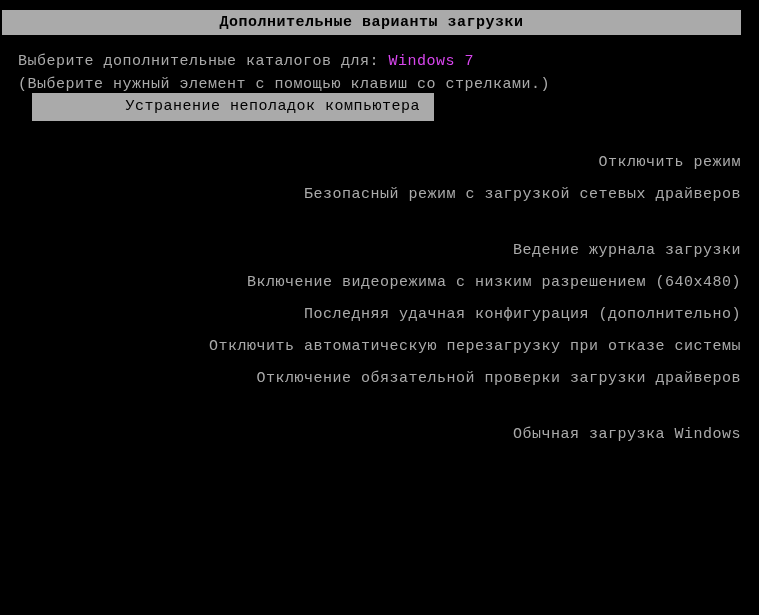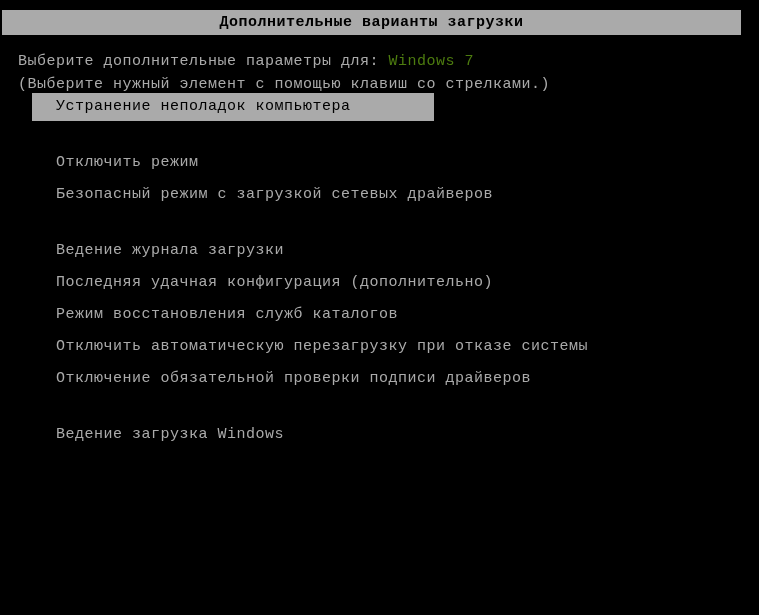--- a/index.html
+++ b/index.html
@@ -27,31 +27,32 @@
       margin-left: 2px;
       margin-right: 18px;
     }
     .content {
       padding: 18px 18px 0 18px;
     }
     .prompt-line {
       margin-bottom: 6px;
     }
     .os-name {
-      color: #4d7c0f;
+      color: #d946ef;
     }
     .hint-line {
     }
     .menu {
       margin-left: 14px;
     }
     .menu-item {
       padding: 2px 0 2px 24px;
       margin-bottom: 4px;
       line-height: 1.6;
+      text-align: right;
     }
     .menu-item.selected {
       background: #aaa;
       color: #000;
       padding-left: 24px;
       padding-right: 14px;
       display: inline-block;
       min-width: 402px;
     }
     .group-gap {
@@ -60,37 +61,37 @@
   </style>
 </head>
 <body>
 
 <div class="header-bar">
   <span>Дополнительные варианты загрузки</span>
 </div>
 
 <div class="content">
   <div class="prompt-line">
-    <span>Выберите дополнительные параметры для: </span><span class="os-name">Windows 7</span>
+    <span>Выберите дополнительные каталогов для: </span><span class="os-name">Windows 7</span>
   </div>
   <div class="hint-line">(Выберите нужный элемент с помощью клавиш со стрелками.)</div>
 
   <div class="menu">
     <div class="menu-item selected">Устранение неполадок компьютера</div>
 
     <div class="group-gap"></div>
 
     <div class="menu-item">Отключить режим</div>
     <div class="menu-item">Безопасный режим с загрузкой сетевых драйверов</div>
 
     <div class="group-gap"></div>
 
     <div class="menu-item">Ведение журнала загрузки</div>
+    <div class="menu-item">Включение видеорежима с низким разрешением (640x480)</div>
     <div class="menu-item">Последняя удачная конфигурация (дополнительно)</div>
-    <div class="menu-item">Режим восстановления служб каталогов</div>
     <div class="menu-item">Отключить автоматическую перезагрузку при отказе системы</div>
-    <div class="menu-item">Отключение обязательной проверки подписи драйверов</div>
+    <div class="menu-item">Отключение обязательной проверки загрузки драйверов</div>
 
     <div class="group-gap"></div>
 
-    <div class="menu-item">Ведение загрузка Windows</div>
+    <div class="menu-item">Обычная загрузка Windows</div>
   </div>
 </div>
 
 </body></html>

